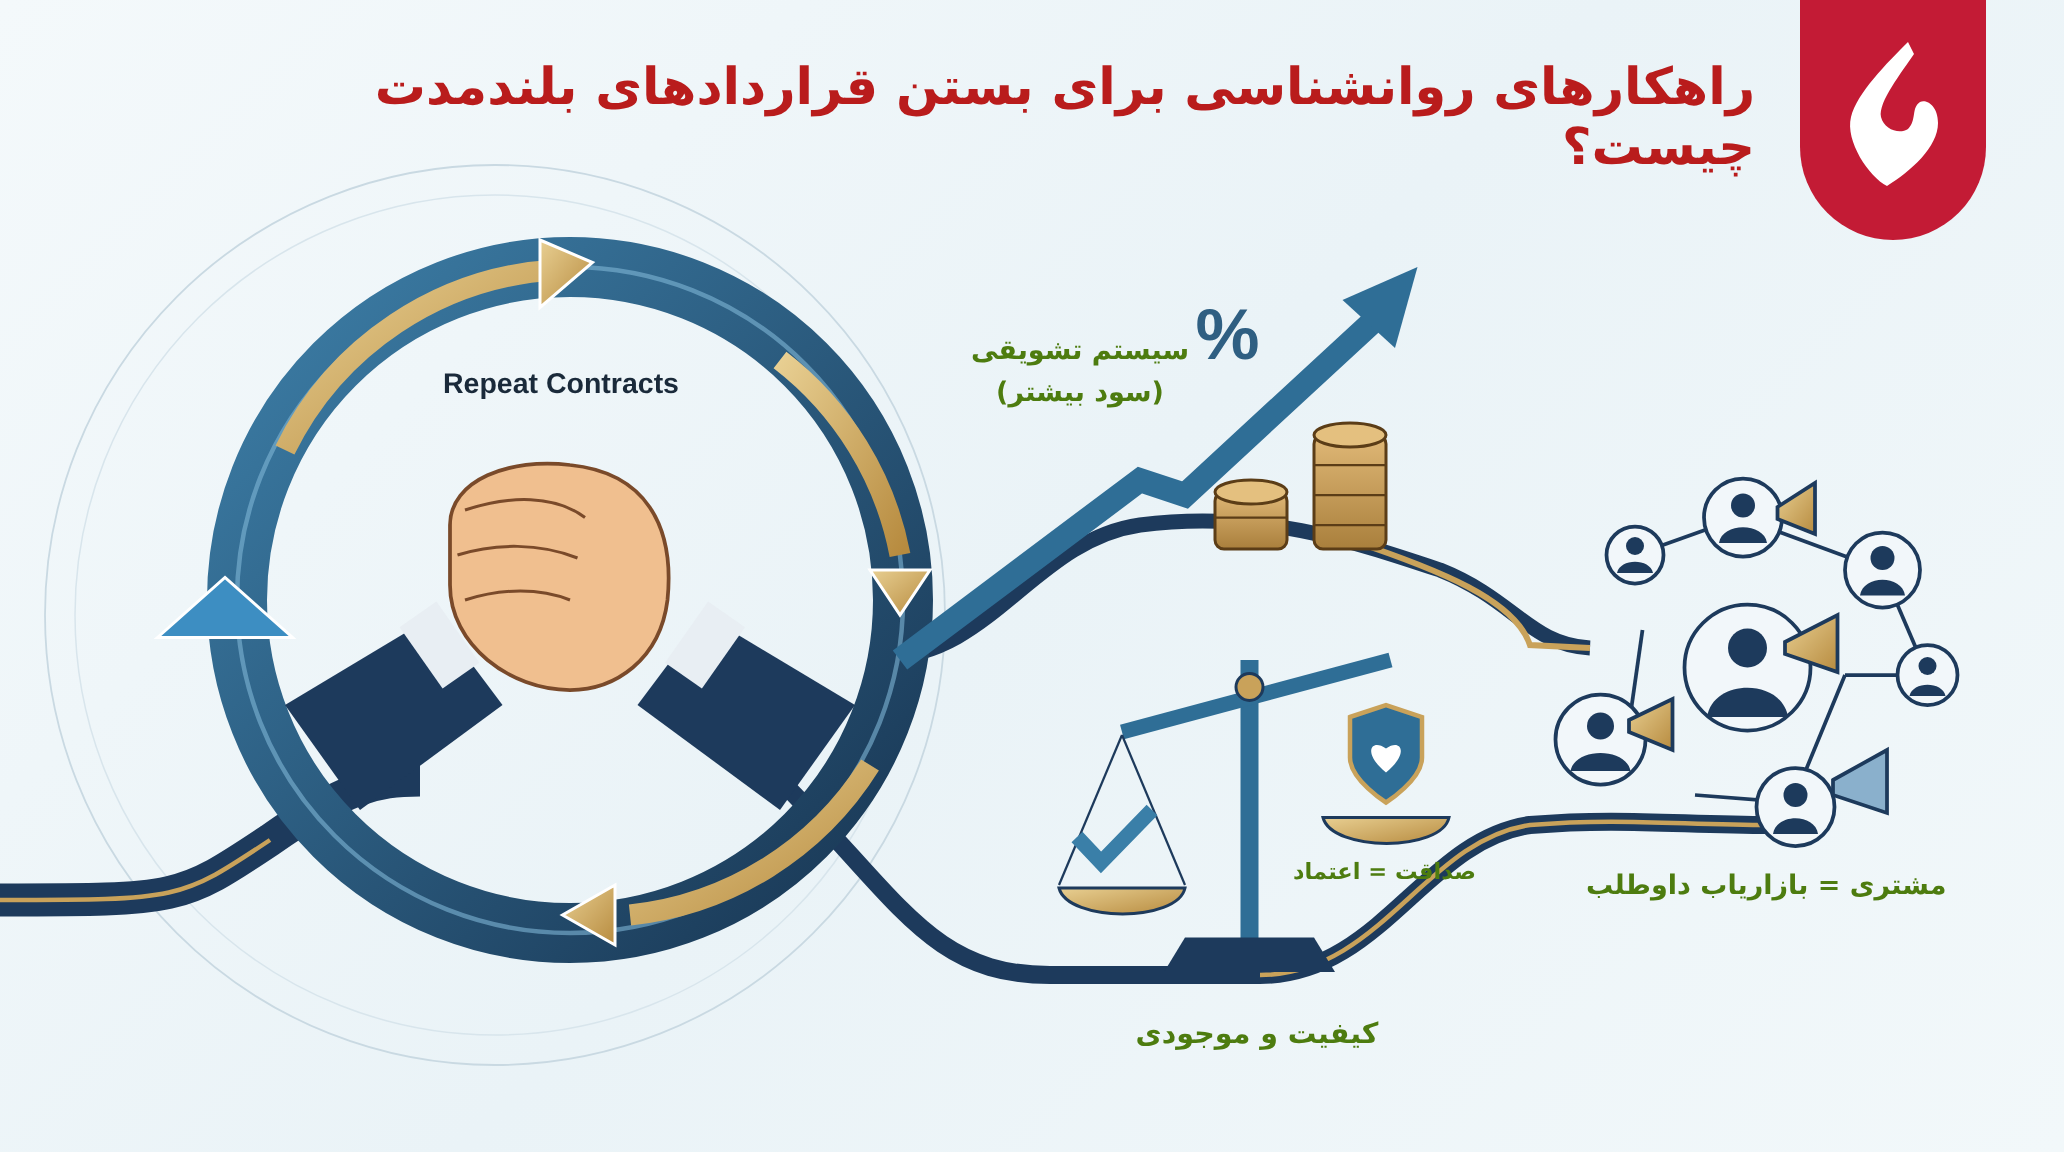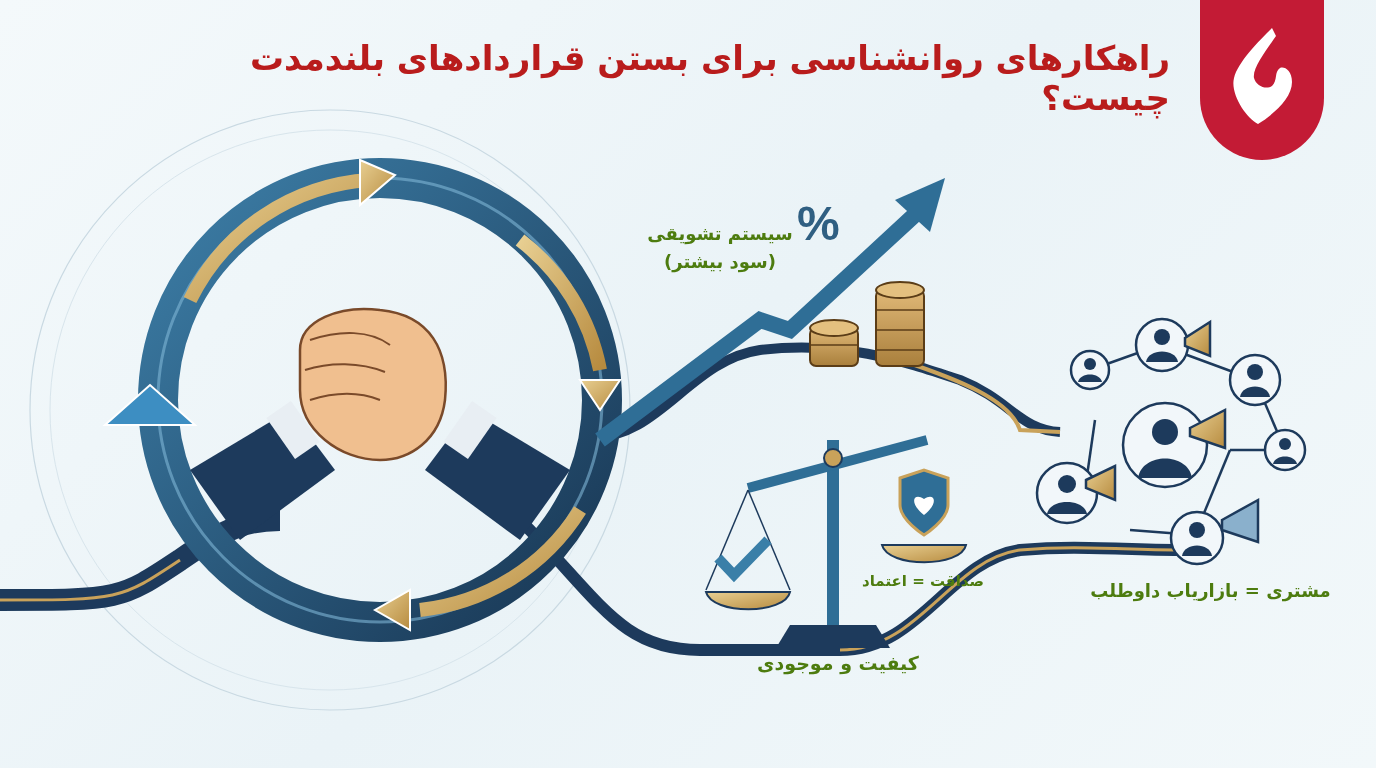--- a/index.html
+++ b/index.html
@@ -137,24 +137,25 @@
     <g fill="url(#gold)">
       <path d="M1185 338 L1210 322 L1210 356 L1185 346 Z"></path>
       <path d="M1190 428 L1225 410 L1225 448 L1190 436 Z"></path>
       <path d="M1086 480 L1115 466 L1115 500 L1086 488 Z"></path>
       <path d="M1222 520 L1258 500 L1258 542 L1222 530 Z" fill="#8ab0cc"></path>
     </g>
   </g>
 </svg>
 
 <div class="en-label" style="left:234px;top:244px;width:280px;">
+  <div>Repeat Contracts</div>
 </div>
 
 <div class="label" style="left:797px;top:196px;font-size:48px;color:#2f5f82;font-family:'Liberation Sans',sans-serif;">%</div>
 
 <div class="label" style="left:640px;top:220px;width:160px;font-size:18px;line-height:28px;">
   <div>سیستم تشویقی</div>
   <div>(سود بیشتر)</div>
 </div>
 
 <div class="label" style="left:858px;top:572px;width:130px;font-size:15px;">صداقت = اعتماد</div>
-<div class="label" style="left:748px;top:652px;width:180px;font-size:19px;">کیفیت و موجودی</div>
-<div class="label" style="left:1055px;top:580px;width:245px;font-size:18px;margin-left:33px;">مشتری = بازاریاب داوطلب</div>
+<div class="label" style="left:748px;top:678px;width:180px;font-size:19px;">کیفیت و موجودی</div>
+<div class="label" style="left:1055px;top:580px;width:245px;font-size:18px;">مشتری = بازاریاب داوطلب</div>
 
 </body></html>

